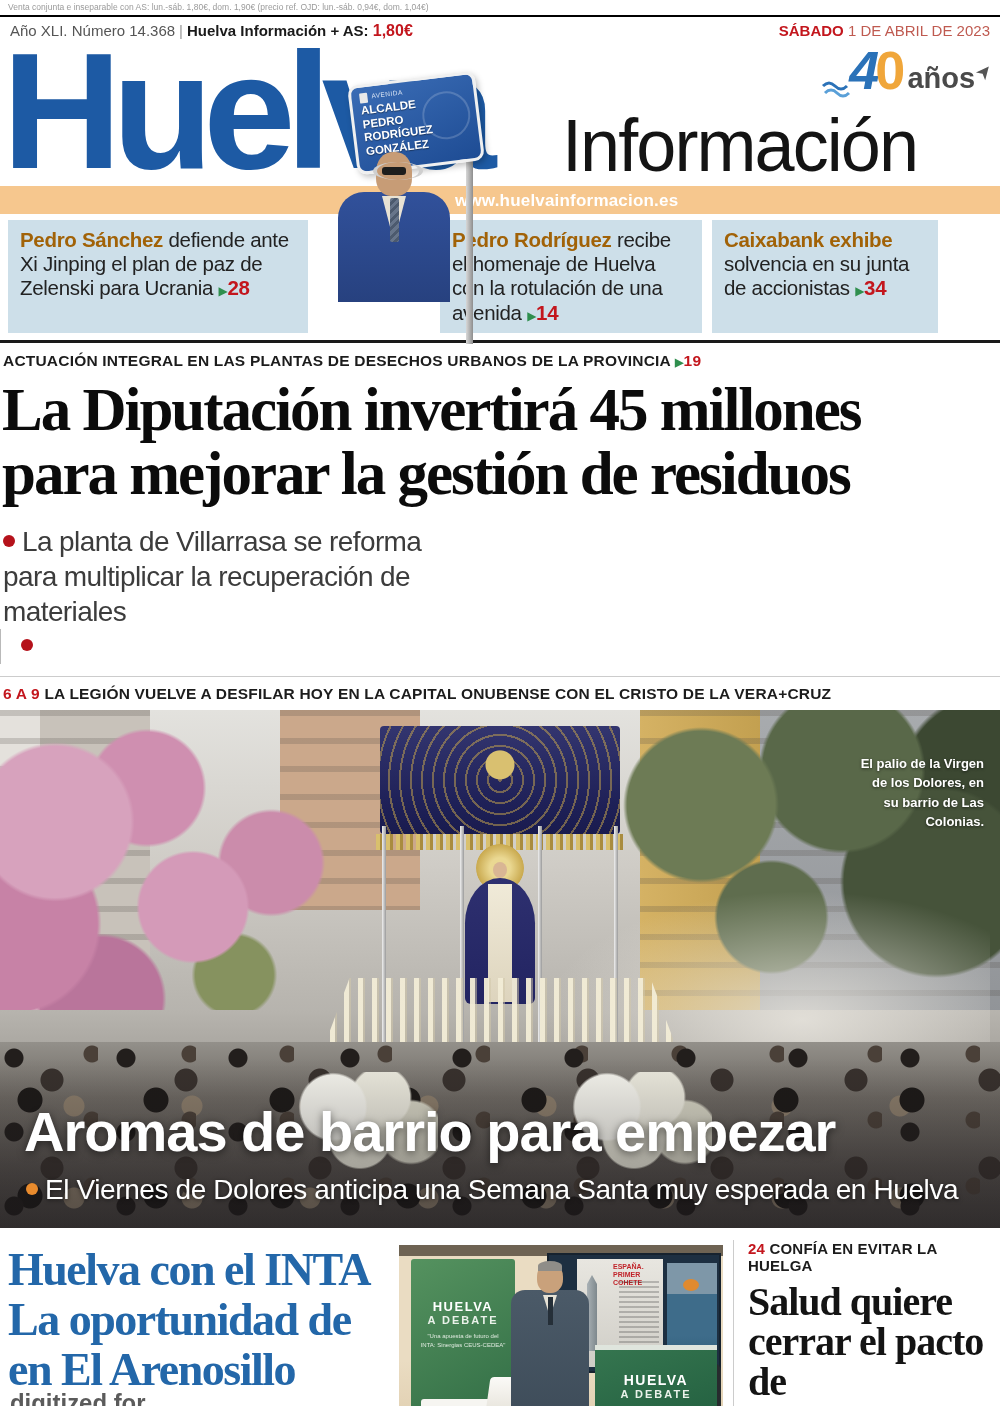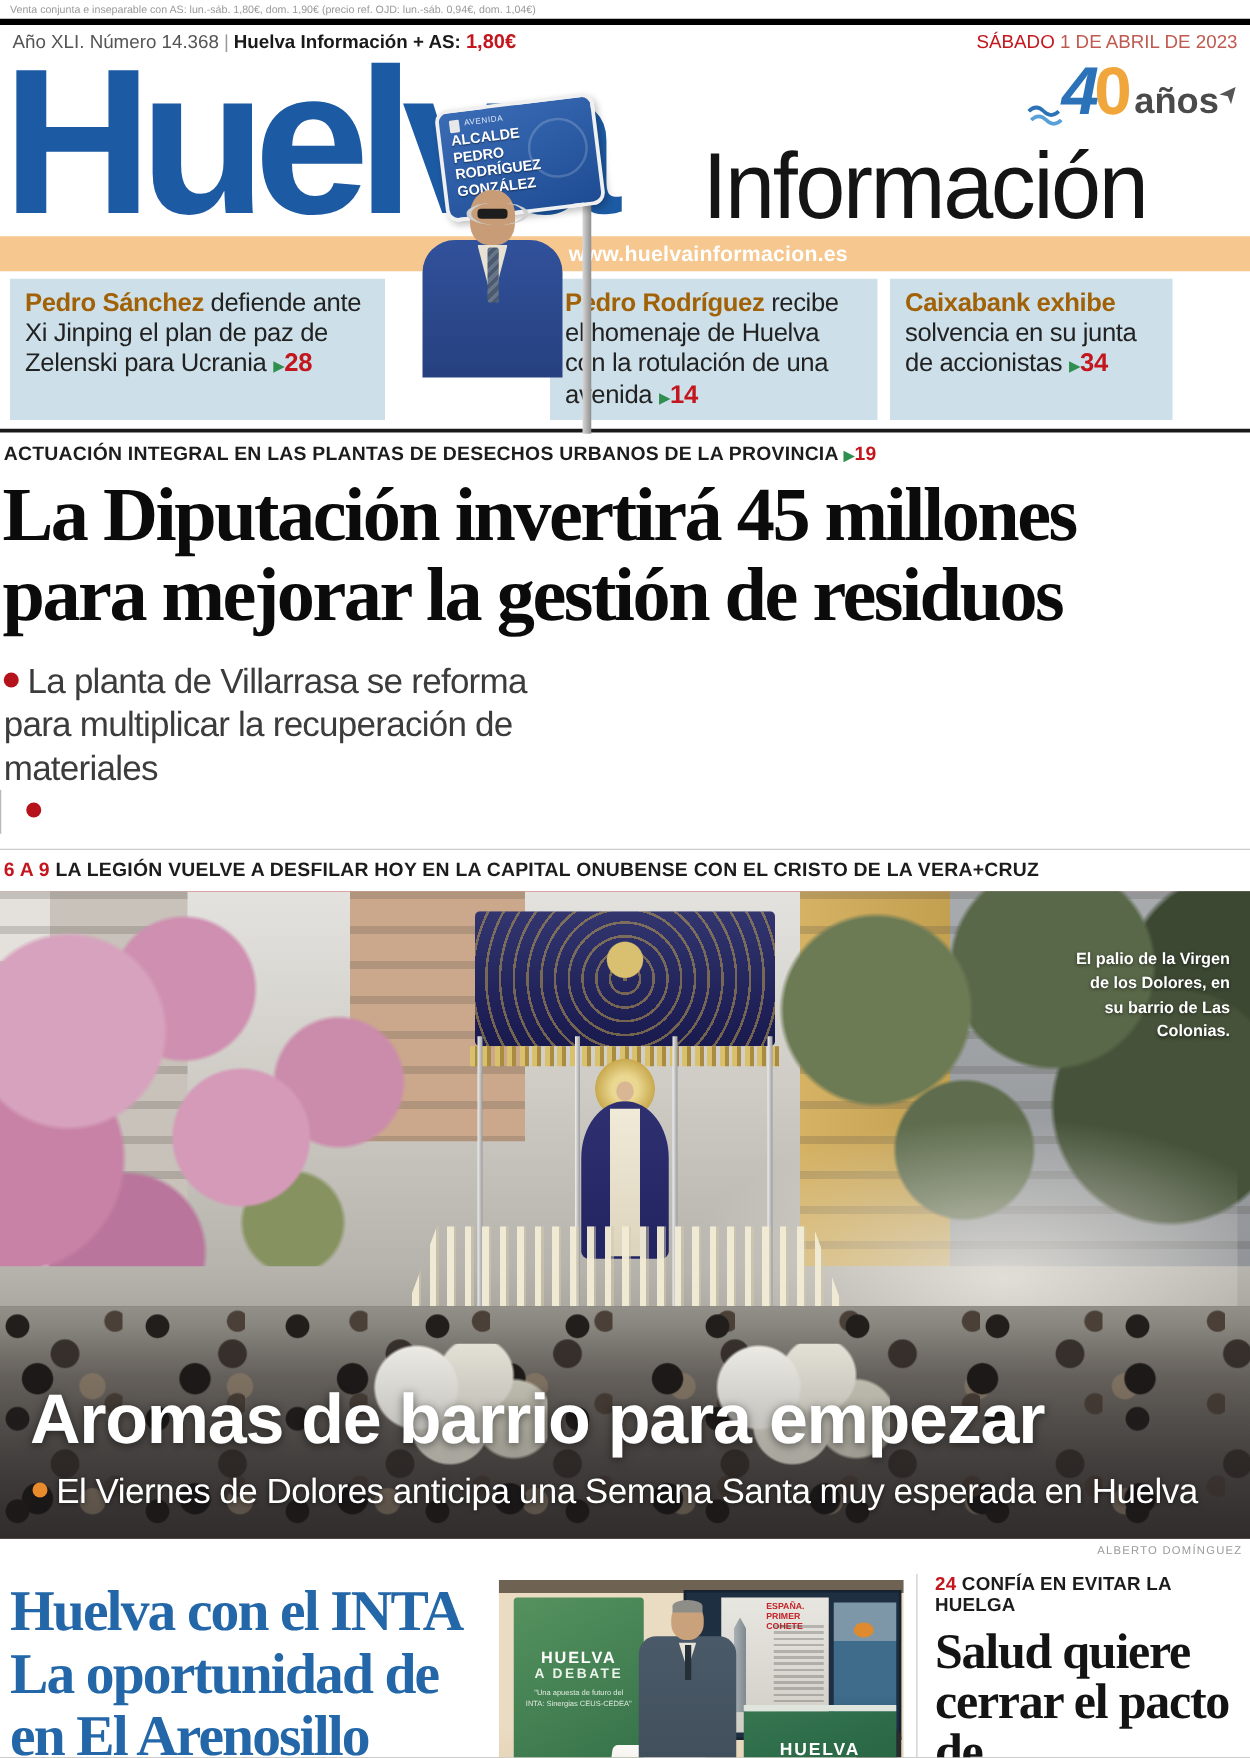--- a/index.html
+++ b/index.html
@@ -5,26 +5,26 @@
   :root{
     --brand-blue:#1d5aa4; --accent-red:#c3161d; --date-red:#bf5a50;
     --teaser-bg:#cddfe9; --band-orange:#f6c78e; --headline-blue:#2367a9;
     --arrow-green:#2f8f4e; --bullet-red:#b5121b; --bullet-blue:#2f7fc0; --bullet-orange:#e98b2d;
   }
   *{box-sizing:border-box; margin:0; padding:0;}
   body{background:#777; font-family:"Liberation Sans", sans-serif;}
   .page{width:1000px; height:1406px; margin:0 auto; background:#fff; position:relative; overflow:hidden;}
 
   
-  .topstrip{padding:2px 8px 3px; font-size:8.5px; color:#9a9a9a; border-bottom:5px solid #000000;}
+  .topstrip{padding:2px 8px 3px; font-size:8.5px; color:#9a9a9a; border-bottom:2px solid #000000;}
   .dateline{display:flex; justify-content:space-between; padding:5px 10px 0; font-size:15px; color:#555;}
   .dateline .sep{margin:0 4px; color:#999;}
   .dateline .pl{font-weight:bold; color:#1a1a1a;}
   .dateline .price{font-weight:bold; color:var(--accent-red); font-size:16px;}
-  .dateline .day{font-weight:normal; color:var(--accent-red);}
+  .dateline .day{font-weight:bold; color:var(--accent-red);}
   .dateline .date{color:var(--date-red);}
 
   
   .masthead{position:relative; height:172px; margin-top:2px;}
   .title-main{position:absolute; left:2px; top:-14px; font-size:166px; font-weight:bold; letter-spacing:-10px; color:var(--brand-blue); line-height:1;}
   .title-secondary{position:absolute; left:562px; top:66px; font-size:75px; color:#141414; letter-spacing:-2px; line-height:1; transform:scaleX(.96); transform-origin:left;}
   .site-band{position:absolute; left:0; bottom:0; width:100%; height:28px; background:var(--band-orange);}
   .site-url{position:absolute; left:455px; top:5px; color:#fff; font-size:17px; font-weight:bold; letter-spacing:.2px;}
   .anniv{position:absolute; right:8px; top:4px; display:flex; align-items:flex-start; z-index:2;}
   .anniv-4{color:#2b72b8; font-size:54px; font-weight:bold; font-style:italic; line-height:.9;}
@@ -64,21 +64,21 @@
   .lead-headline{font-family:"Liberation Serif", serif; font-weight:bold; font-size:61px; line-height:1.06; letter-spacing:-2px; color:#0b0b0b; margin:8px 0 0; padding:0 2px;}
   .lead-bullets{display:flex; margin:18px 0 12px;flex-direction:column;}
   .lb{width:50%; font-size:28px; line-height:1.24; color:#3c3c3c; letter-spacing:-.6px; padding:0 20px 0 3px;}
   .lb + .lb{border-left:1px solid #b9b9b9; padding-left:20px; padding-right:0;}
   .dot{display:inline-block; width:12px; height:12px; border-radius:50%; margin-right:7px; vertical-align:middle; position:relative; top:-3px;}
   .dot.red{background:var(--bullet-red);}
   .dot.orange{background:var(--bullet-orange);}
   .thin-rule{height:1px; background:#ccc; margin:4px 0 8px;}
 
   
-  .proc-photo{position:relative; height:518px; margin-top:7px; overflow:hidden; background:#b91c1c;}
+  .proc-photo{position:relative; height:518px; margin-top:7px; overflow:hidden; background:#0f172a;}
   .sky{position:absolute; inset:0; background:linear-gradient(180deg,#e3e2de 0%,#cfccc6 30%,#b9b6b0 55%,#a8a6a2 75%);}
   .bld{position:absolute; top:0;}
   .bld-left{left:0; width:150px; height:310px; background:linear-gradient(90deg,#e4e1dc 0 40px,#c8c2ba 40px); }
   .bld-left::after,.bld-mid::after,.bld-yellow::after,.bld-right::after{content:''; position:absolute; inset:0; background:repeating-linear-gradient(180deg, rgba(80,75,70,.22) 0 6px, transparent 6px 28px);}
   .bld-mid{left:280px; width:140px; height:200px; background:#cba88b;}
   .bld-yellow{left:640px; width:120px; height:300px; background:linear-gradient(90deg,#d5b264,#c3a050);}
   .bld-right{left:760px; width:240px; height:330px; background:linear-gradient(180deg,#a8abae,#8f9296);}
   .tree-pink{position:absolute; left:-60px; top:10px; width:460px; height:340px; background-image:
     radial-gradient(circle at 25% 30%, #d7a2bd 0 18%, transparent 19%),
     radial-gradient(circle at 45% 20%, #cf8fb0 0 15%, transparent 16%),
@@ -293,21 +293,20 @@
     </div>
     <div class="crowd"></div>
     <div class="flowers fl"></div>
     <div class="flowers fr"></div>
     <div class="bottom-shade"></div>
     <div class="proc-caption">El palio de la Virgen de los Dolores, en su barrio de Las Colonias.</div>
     <div class="proc-headline">Aromas de barrio para empezar</div>
     <div class="proc-subhead"><span class="dot orange"></span><span>El Viernes de Dolores anticipa una Semana Santa muy esperada en Huelva</span></div>
   </div>
 
-  <div class="credit-strip">ALBERTO DOMÍNGUEZ</div>
 
   <div class="bottom">
     <div class="b-left">
       <div class="b-left-inner">
         <div class="bl-text">
           <div class="bl-headline">
             <div>Huelva con el INTA</div>
             <div>La oportunidad de</div>
             <div>en El Arenosillo</div>
           </div>

